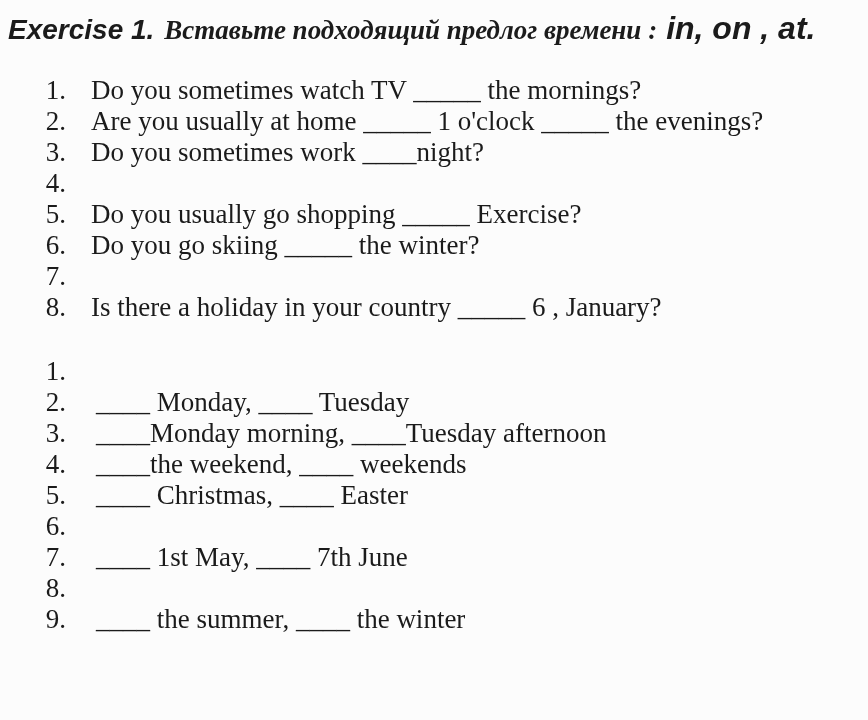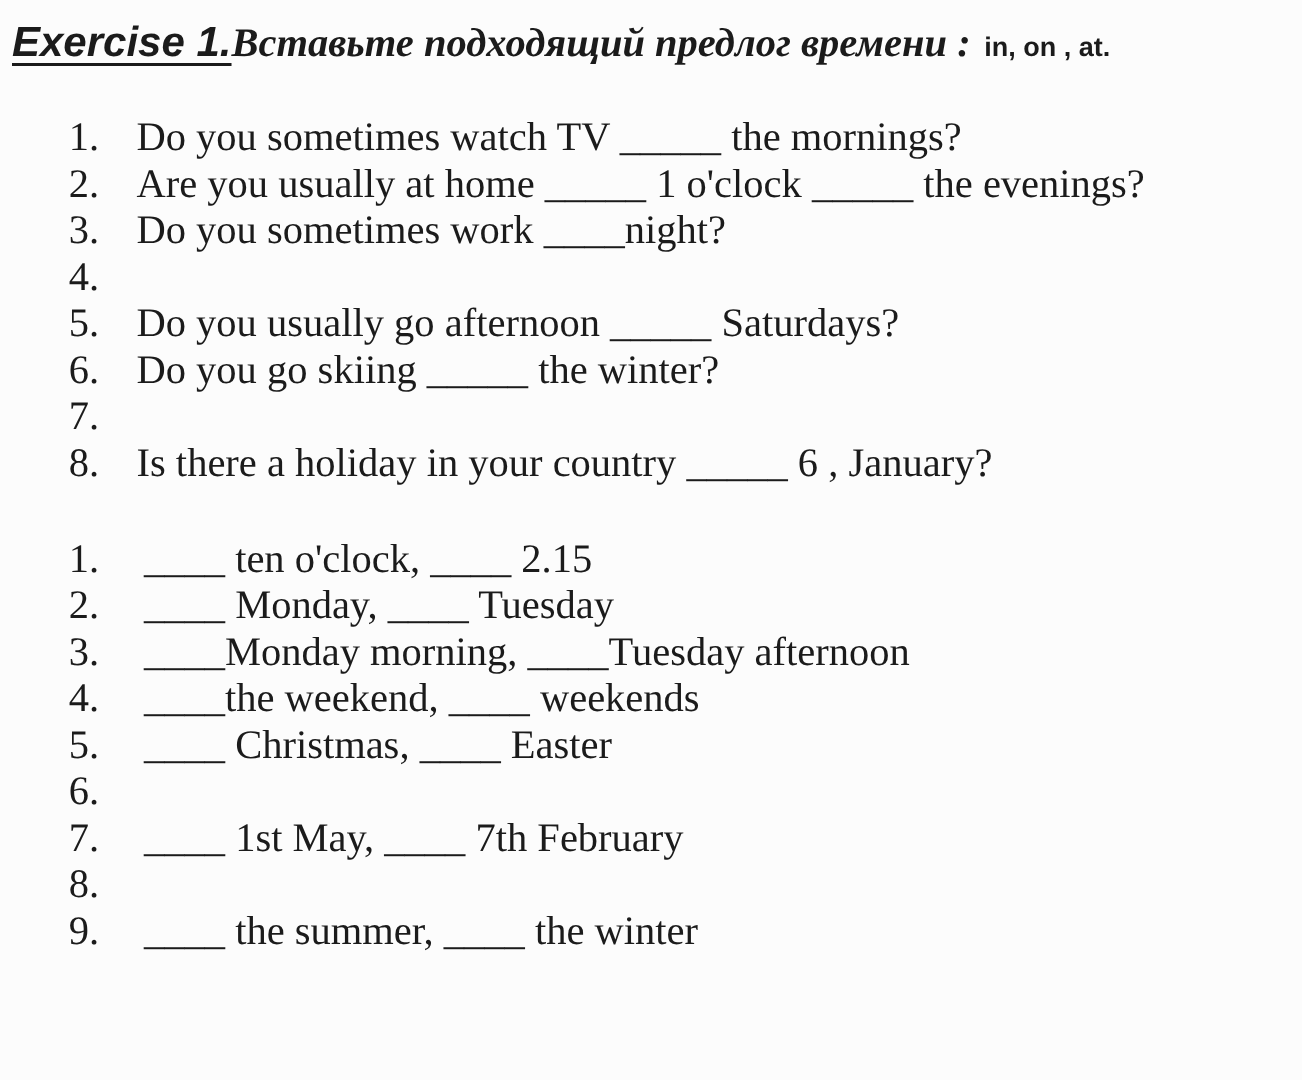--- a/index.html
+++ b/index.html
@@ -16,36 +16,36 @@
   .ex-header {
     margin-left: 8px;
     font-size: 28px;
     line-height: 38px;
     white-space: nowrap;
   }
   .ex-title {
     font-family: "Liberation Sans", sans-serif;
     font-style: italic;
     font-weight: bold;
-    text-decoration: underline;
     text-underline-offset: 5px;
     text-decoration-thickness: 2px;
     text-align: center;
   }
   .ex-instruction {
     font-family: "Liberation Serif", serif;
     font-style: italic;
     font-weight: bold;
     font-size: 27px;
-    margin-left: 0;
+    margin-left: 10px;
   }
   .ex-options {
     font-family: "Liberation Sans", sans-serif;
+    font-style: italic;
     font-weight: bold;
-    font-size: 18px;
+    font-size: 32px;
     margin-left: 2px;
   }
   .header1 { padding-top: 9px; }
   .header2 { margin-top: 31px; margin-left: 6px; }
   .list { margin-top: 26px; }
   .list2 { margin-top: 33px; }
   .row {
     display: flex;
     align-items: baseline;
     font-size: 27px;
@@ -81,40 +81,39 @@
     </div>
     <div class="row">
       <span class="num">3.</span>
       <span class="txt">Do you sometimes work ____night?</span>
     </div>
     <div class="row">
       <span class="num">4.</span>
     </div>
     <div class="row">
       <span class="num">5.</span>
-      <span class="txt">Do you usually go afternoon _____ Saturdays?</span>
+      <span class="txt">Do you usually go shopping _____ Exercise?</span>
     </div>
     <div class="row">
       <span class="num">6.</span>
       <span class="txt">Do you go skiing _____ the winter?</span>
     </div>
     <div class="row">
       <span class="num">7.</span>
     </div>
     <div class="row">
       <span class="num">8.</span>
       <span class="txt">Is there a holiday in your country _____ 6 , January?</span>
     </div>
   </div>
 
 
   <div class="list list2">
     <div class="row">
       <span class="num">1.</span>
-      <span class="txt">____ ten o'clock, ____ 2.15</span>
     </div>
     <div class="row">
       <span class="num">2.</span>
       <span class="txt">____ Monday, ____ Tuesday</span>
     </div>
     <div class="row">
       <span class="num">3.</span>
       <span class="txt">____Monday morning, ____Tuesday afternoon</span>
     </div>
     <div class="row">
@@ -123,21 +122,21 @@
     </div>
     <div class="row">
       <span class="num">5.</span>
       <span class="txt">____ Christmas, ____ Easter</span>
     </div>
     <div class="row">
       <span class="num">6.</span>
     </div>
     <div class="row">
       <span class="num">7.</span>
-      <span class="txt">____ 1st May, ____ 7th February</span>
+      <span class="txt">____ 1st May, ____ 7th June</span>
     </div>
     <div class="row">
       <span class="num">8.</span>
     </div>
     <div class="row">
       <span class="num">9.</span>
       <span class="txt">____ the summer, ____ the winter</span>
     </div>
   </div>
 

